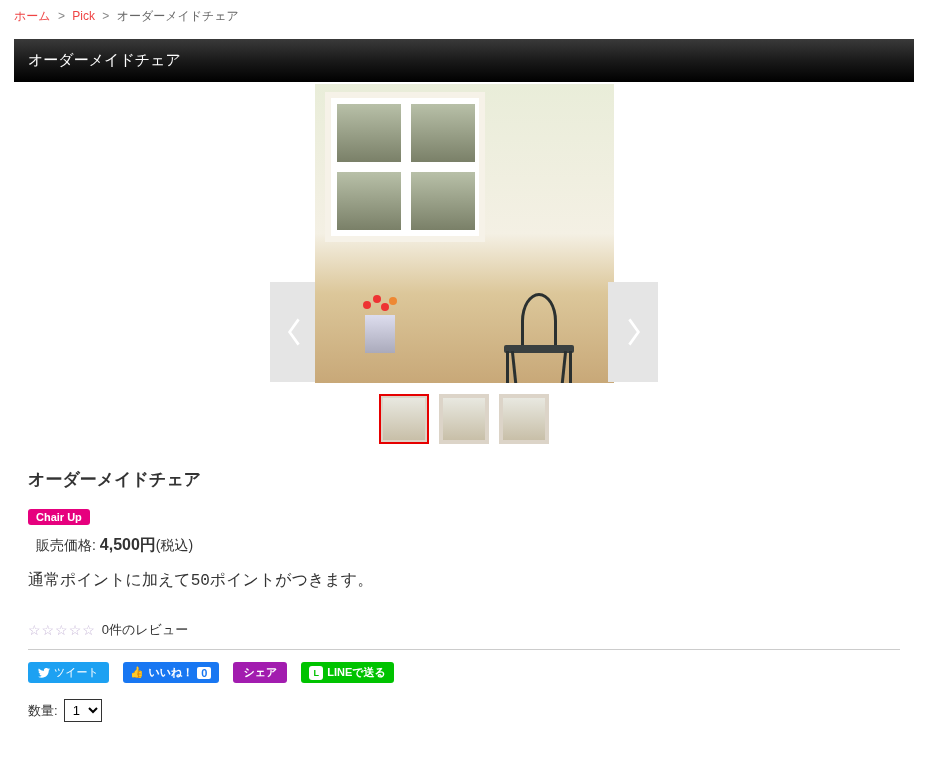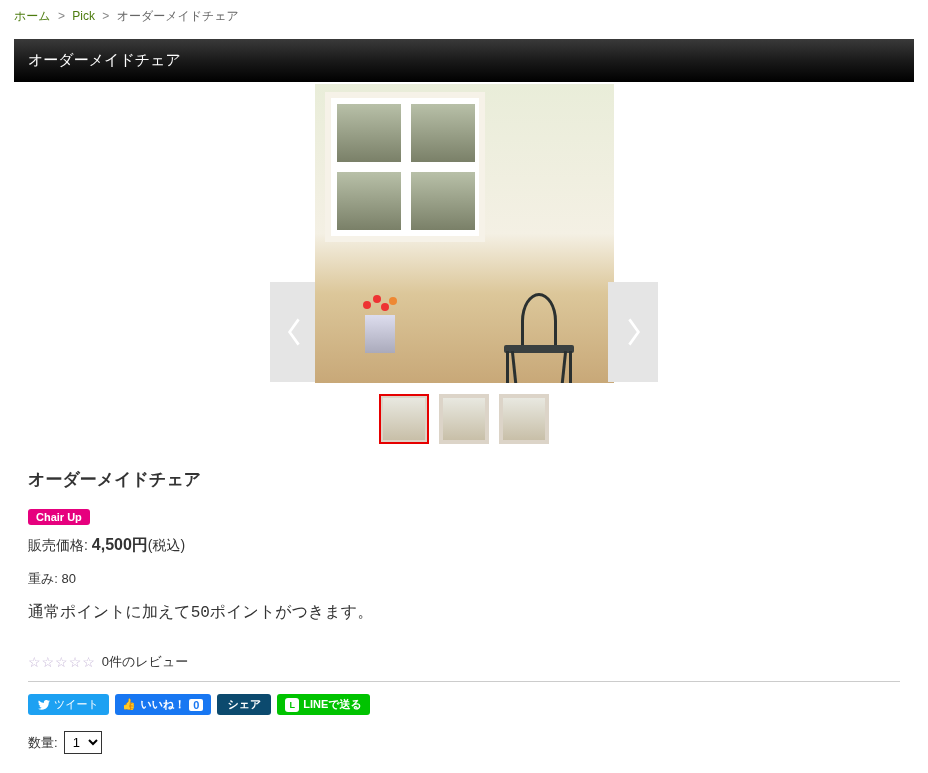--- a/index.html
+++ b/index.html
@@ -1,20 +1,20 @@
 <!DOCTYPE html>
 <html><head>
 <meta charset="utf-8">
 <style>
 * { margin: 0; padding: 0; box-sizing: border-box; }
 body { font-family: "Hiragino Kaku Gothic Pro", "Meiryo", sans-serif; font-size: 13px; color: #333; background: #fff; }
 .container { width: 928px; margin: 0 auto; padding: 0 14px; }
 
 .breadcrumb { padding: 8px 0 14px 0; font-size: 12px; }
-.breadcrumb a { color: #4d7c0f; text-decoration: none; }
+.breadcrumb a { color: #ef4444; text-decoration: none; }
 .breadcrumb .sep { color: #888; margin: 0 4px; }
 .breadcrumb .current { color: #666; }
 
 .title-bar {
   background: linear-gradient(#3a3a3a, #1a1a1a, #000);
   color: #fff;
   padding: 12px 14px;
   font-size: 15px;
   margin-bottom: 2px;
 }
@@ -59,34 +59,34 @@
 .thumb.active { outline: 2px solid #e60000; outline-offset: -2px; }
 .thumb-inner{position:absolute;inset:4px;background:linear-gradient(#e8e8e0,#c8bfa8);}
 
 .product { padding: 6px 14px 0 14px; }
 .product h1 { font-size: 17px; font-weight: bold; margin-bottom: 18px; }
 .pickup {
   display: inline-block; background: #e6007e; color: #fff;
   font-size: 11px; font-weight: bold; padding: 2px 8px; border-radius: 3px;
   margin-bottom: 10px;
 }
-.price-line { font-size: 14px; margin-bottom: 14px; }
+.price-line { font-size: 14px; margin-bottom: 14px; margin-left: 8px; }
 .price-line .num { font-weight: bold; font-size: 16px; }
 .weight-line { font-size: 13px; margin-bottom: 14px; }
 .points-line { font-size: 16px; margin-bottom: 30px; font-family: Liberation Mono, monospace; }
 .stock-line { font-size: 14px; margin-bottom: 12px; }
 .review-line { font-size: 13px; color: #333; display:flex; align-items:center; gap:6px; margin-bottom:8px;}
 .stars { color: #c8b8d8; letter-spacing: 1px; font-size:14px;}
 .divider { border: none; border-top: 1px solid #ccc; margin: 10px 0 12px 0; }
 
-.share-row { display: flex; gap: 6px; align-items: center; margin-bottom: 16px; }
+.share-row { display: flex; gap: 14px; align-items: center; margin-bottom: 16px; }
 .btn-tw { background:#1da1f2;color:#fff;border-radius:3px;padding:3px 10px;font-size:11px;display:flex;align-items:center;gap:4px;cursor:pointer;}
 .btn-fb { background:#1877f2;color:#fff;border-radius:3px;padding:3px 8px;font-size:11px;font-weight:bold;display:flex;align-items:center;gap:4px;cursor:pointer;}
 .btn-fb .count{background:#fff;color:#1877f2;padding:0 4px;border-radius:2px;font-weight:bold}
-.btn-share { background:#0c4a6e;color:#fff;border-radius:3px;padding:3px 10px;font-size:11px;font-weight:bold;cursor:pointer;}
+.btn-share { background:#a21caf;color:#fff;border-radius:3px;padding:3px 10px;font-size:11px;font-weight:bold;cursor:pointer;}
 .btn-line { background:#00c300;color:#fff;border-radius:3px;padding:3px 8px;font-size:11px;font-weight:bold;display:flex;align-items:center;gap:4px;cursor:pointer;}
 .line-ico{background:#fff;color:#00c300;border-radius:3px;width:14px;height:14px;display:inline-flex;align-items:center;justify-content:center;font-size:9px;font-weight:bold}
 
 .qty-row { display:flex; align-items:center; gap:6px; font-size:13px; }
 .qty-select { border:1px solid #333; padding:2px 4px; font-size:13px; background:#fff;}
 </style>
 </head>
 <body>
 
 <div class="container">
@@ -146,24 +146,20 @@
     <div class="thumb"><div class="thumb-inner"></div></div>
   </div>
 
   <div class="product">
     <h1>オーダーメイドチェア</h1>
     <div class="pickup">Chair Up</div>
     <div class="price-line">
       <span>販売価格:</span>
       <span class="num">4,500円</span><span>(税込)</span>
     </div>
-    <div class="weight-line">
-      <span>重み:</span>
-      <span>80</span>
-    </div>
     <div class="points-line">通常ポイントに加えて50ポイントがつきます。</div>
     <div class="review-line">
       <span class="stars">☆☆☆☆☆</span>
       <span>0件のレビュー</span>
     </div>
     <hr class="divider">
 
     <div class="share-row">
       <div class="btn-tw">
         <svg width="12" height="10" viewBox="0 0 24 20">

